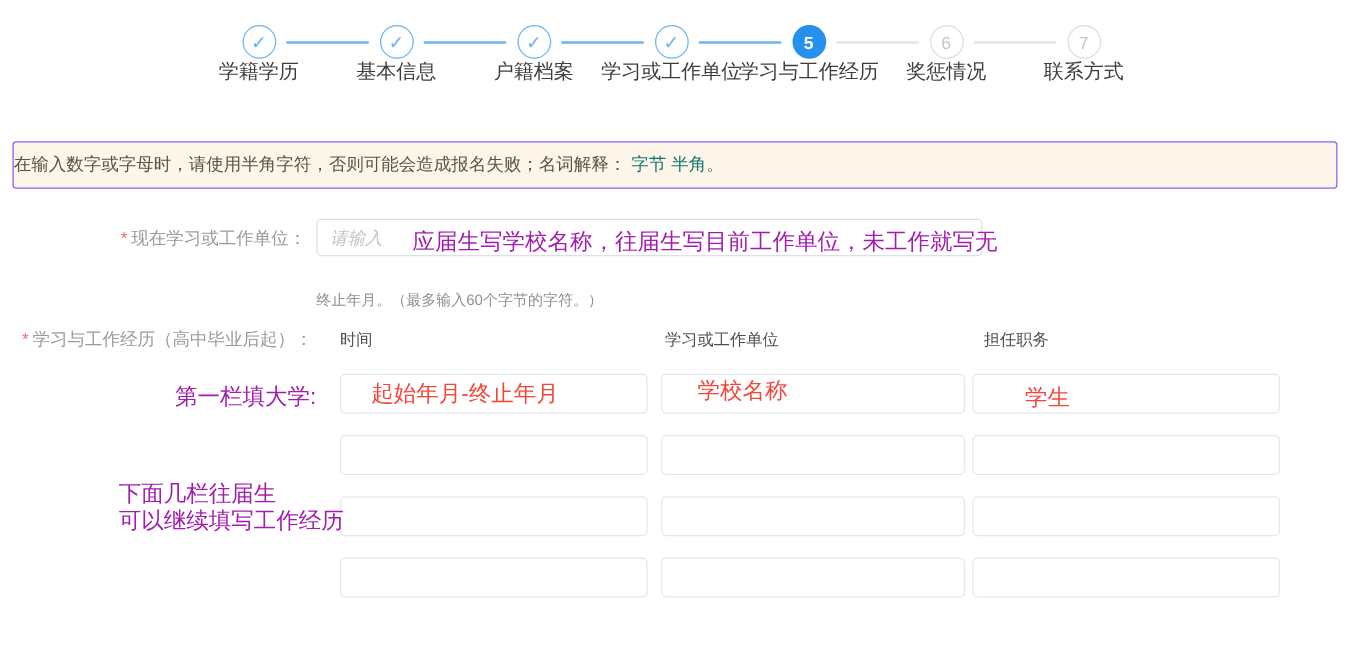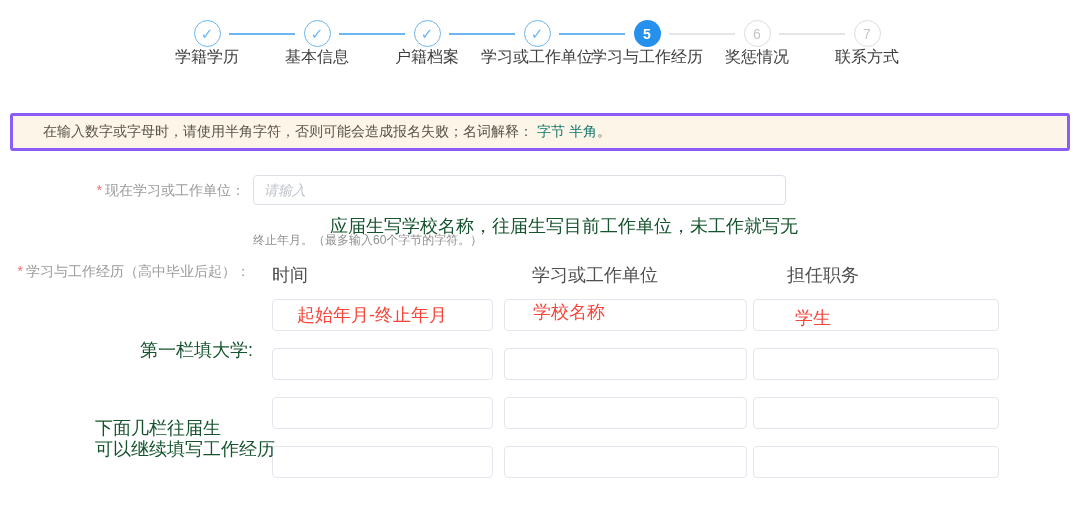--- a/index.html
+++ b/index.html
@@ -15,57 +15,57 @@
   .step.done .step-circle { border:1px solid #6cb5f1; color:#6cb5f1; font-size:15px; }
   .step.active .step-circle { background:#2690ed; color:#fff; font-weight:bold; }
   .step.pending .step-circle { border:1px solid #dcdcdc; color:#c6c6c6; }
   .step-line { position:absolute; top:13px; left:calc(50% + 22px); width:66px; height:2px; z-index:1; }
   .step-line.blue { background:#6cb5f1; }
   .step-line.gray { background:#e5e5e5; }
   .step-label { font-size:16px; color:#3d3d3d; white-space:nowrap; }
 
   
   .notice { position:absolute; left:10px; top:113px; width:1060px; height:38px;
-    background:#fdf6e8; border:3px solid #8b5cf6; border-radius:3px;
-    display:flex; align-items:center; padding-left:30px; font-size:14px; color:#57524a; }
+    background:#fdf6e8; border:1px solid #8b5cf6; border-radius:3px;
+    display:flex; align-items:center; font-size:14px; color:#57524a; }
   .notice a { color:#0f766e; text-decoration:none; margin-left:4px; cursor:pointer; }
 
   
   .f-label { position:absolute; left:0; width:245px; text-align:right;
     font-size:14px; color:#9a9a9a; white-space:nowrap; }
   .req { color:#f56c6c; margin-right:3px; }
   .field1-label { top:175px; height:30px; line-height:30px; }
   .field1-input { position:absolute; left:253px; top:175px; width:533px; height:30px;
     border:1px solid #dcdfe6; border-radius:4px; padding:0 10px; font-size:14px;
     color:#606266; outline:none; background:#fff;font-style:italic; }
   .field1-input::placeholder { color:#c0c4cc; }
   .helper { position:absolute; font-size:12px; color:#8f8f8f; white-space:nowrap; }
   .helper1 { left:253px; top:232px; }
   .helper2 { left:257px; top:497px; }
 
   .exp-label { top:263px; width:250px; }
   .exp-header { position:absolute; left:272px; top:263px; display:flex;
-    font-size:18px; color:#4f4f4f; }
+    font-size:13px; color:#4f4f4f; }
   .exp-header span:nth-child(1) { width:260px; }
   .exp-header span:nth-child(2) { width:255px; }
 
   .exp-table { position:absolute; left:272px; top:299px; }
   .exp-row { display:flex; margin-bottom:17px; }
   .cell { height:32px; border:1px solid #e3e6ec; border-radius:4px; background:#fff;
     display:flex; align-items:center; cursor:text; }
-  .cell:nth-child(1) { width:221px; }
+  .cell:nth-child(1) { width:246px; }
   .cell:nth-child(2) { width:243px; margin-left:11px; }
   .cell:nth-child(3) { width:246px; margin-left:6px;align-items:flex-end; }
   .redval { color:#f6463a; font-size:18px; white-space:nowrap; }
   .pad1 { padding-left:24px; }
   .pad2 { padding-left:28px; align-self:flex-start; }
   .pad3 { padding-left:41px; }
 
   
-  .ann { position:absolute; color:#14532d; font-size:18px; white-space:nowrap; z-index:5;margin-top:33px; }
+  .ann { position:absolute; color:#a21caf; font-size:18px; white-space:nowrap; z-index:5; }
   .ann1 { left:330px; top:181px; }
   .ann2 { left:140px; top:305px; }
   .ann3 { left:95px; top:385px; line-height:21px; white-space:normal; width:200px; }
 </style>
 </head>
 <body>
 
 <div class="page">
 
   <div class="stepper">

